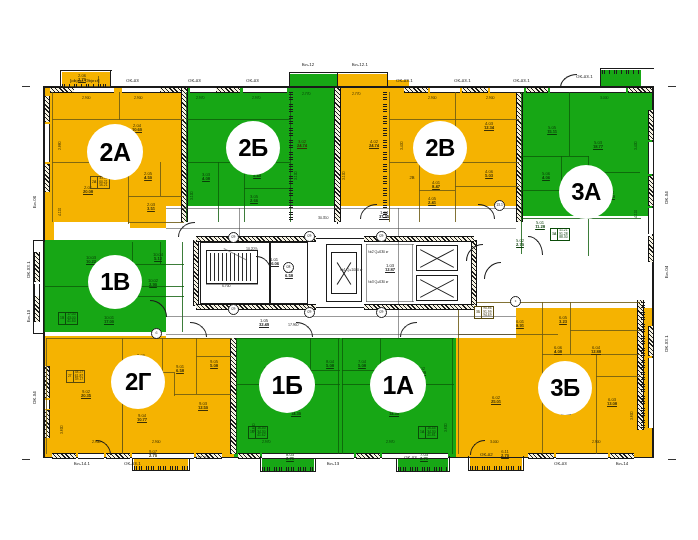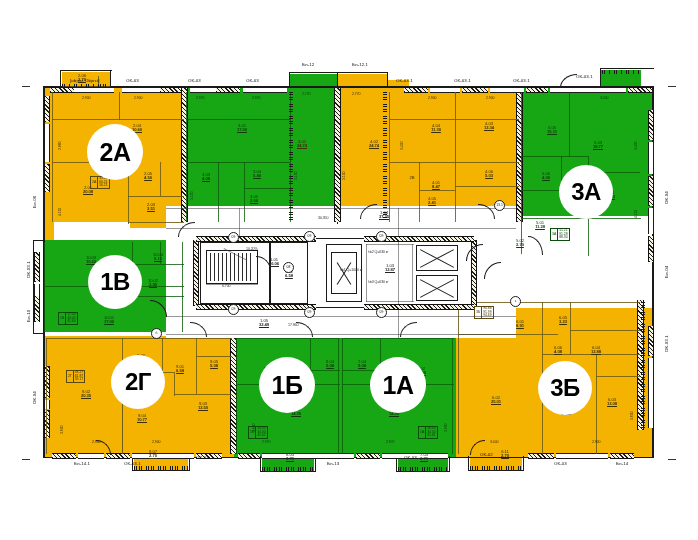--- a/index.html
+++ b/index.html
@@ -868,20 +868,26 @@
     <div class="tag vert" style="left:26px;top:322px;">Бл-10</div>
     <div class="tag vert" style="left:32px;top:404px;">ОК-04</div>
 
     <div class="tag vert" style="left:664px;top:204px;">ОК-04</div>
     <div class="tag vert" style="left:664px;top:278px;">Бл-04</div>
     <div class="tag vert" style="left:664px;top:352px;">ОК-03.1</div>
 
     <div class="badge" style="left:87px;top:124px;width:56px;height:56px;font-size:25px;">
       <span>2А</span>
     </div>
+    <div class="badge" style="left:226px;top:121px;width:54px;height:54px;font-size:24px;">
+      <span>2Б</span>
+    </div>
+    <div class="badge" style="left:413px;top:121px;width:54px;height:54px;font-size:24px;">
+      <span>2В</span>
+    </div>
     <div class="badge" style="left:559px;top:165px;width:54px;height:54px;font-size:24px;">
       <span>3А</span>
     </div>
     <div class="badge" style="left:88px;top:255px;width:54px;height:54px;font-size:24px;">
       <span>1В</span>
     </div>
     <div class="badge" style="left:111px;top:355px;width:54px;height:54px;font-size:24px;">
       <span>2Г</span>
     </div>
     <div class="badge" style="left:259px;top:357px;width:56px;height:56px;font-size:25px;">

